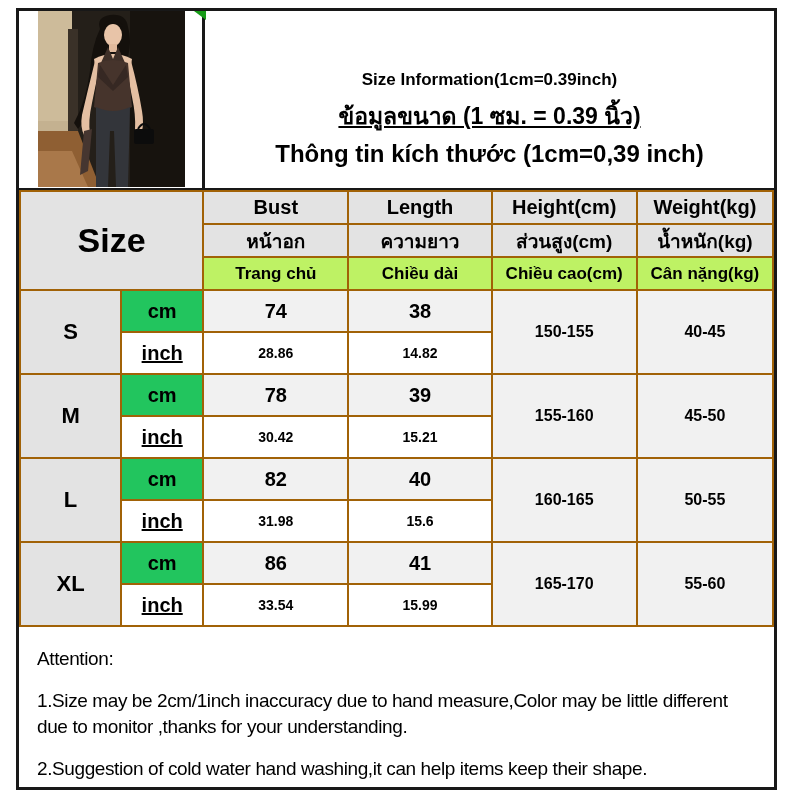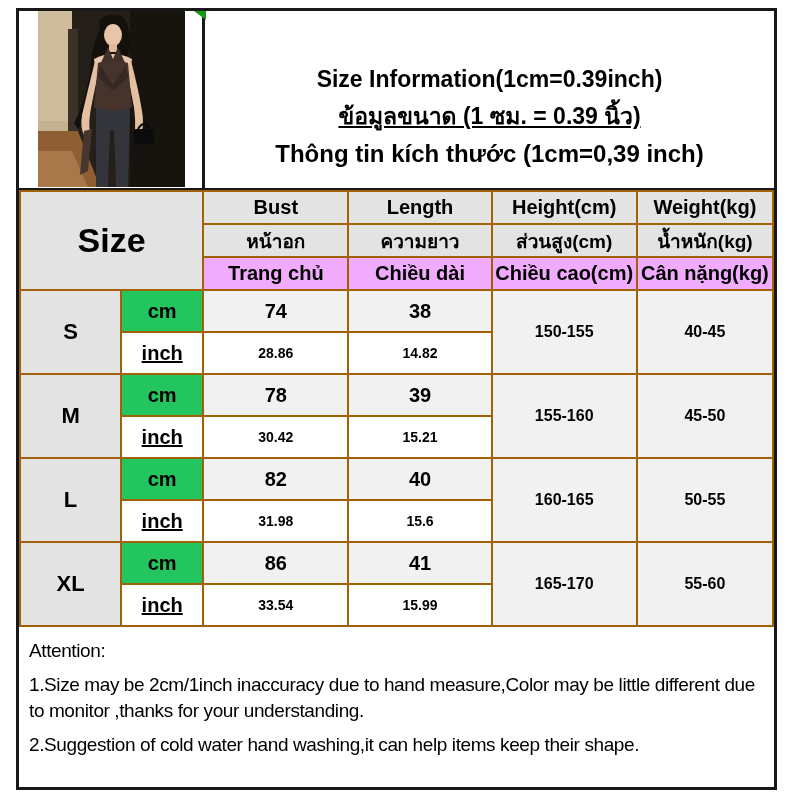--- a/index.html
+++ b/index.html
@@ -9,50 +9,50 @@
   #content-box {
     position: absolute; left: 16px; top: 8px; width: 761px; height: 782px;
     border: 3px solid #181818; background: #fff;
   }
 
   
   .top-section { display: flex; height: 179px; border-bottom: 2px solid #181818; position: relative; }
   .photo-cell { width: 186px; border-right: 3px solid #181818; background: #fff; position: relative; flex: none; }
   .photo-frame { position: absolute; left: 19px; top: 0; width: 147px; height: 176px; overflow: hidden; }
   .title-cell { flex: 1; display: flex; flex-direction: column; justify-content: center; align-items: center; padding-top: 14px; }
-  .title-en { font-size: 23px; font-weight: bold; color: #000; line-height: 37px; margin-top: 20px; }
+  .title-en { font-size: 17px; font-weight: bold; color: #000; line-height: 37px; margin-top: 20px; }
   .title-th { font-size: 23px; font-weight: bold; color: #000; line-height: 37px; text-decoration: underline; }
   .title-vi { font-size: 24px; font-weight: bold; color: #000; line-height: 37px; }
   .green-marker {
     position: absolute; left: 175px; top: 0; width: 0; height: 0;
     border-top: 9px solid #179b17; border-left: 12px solid transparent;
   }
 
   
   table.size-table { width: 100%; border-collapse: collapse; table-layout: fixed; }
   table.size-table td, table.size-table th {
     border: 2px solid #a16207; text-align: center; vertical-align: middle;
     color: #000; font-weight: bold; overflow: hidden; white-space: nowrap;
   }
   tr.hdr-row { height: 33px; }
   tr.body-row { height: 42px; }
   .hdr-en td, .hdr-en th { font-size: 20px; background: #e3e3e3; }
   .hdr-th td { font-size: 19px; background: #e3e3e3; }
-  .hdr-vi td { font-size: 20px; background: #f0abfc; }
+  .hdr-vi td { font-size: 17px; background: #bef264; }
   td.size-big { background: #e3e3e3; font-size: 34px; font-weight: bold; }
   td.size-letter { background: #e3e3e3; font-size: 22px; }
   td.unit-cm { background: #22c55e; font-size: 20px; }
   td.unit-inch { background: #ffffff; font-size: 20px; text-decoration: underline; }
   td.val-cm { background: #f1f1f1; font-size: 20px; }
   td.val-inch { background: #ffffff; font-size: 14px; }
   td.val-range { background: #f1f1f1; font-size: 16px; }
 
   
   .attention { padding: 3px 4px 0 2px; color: #000; font-size: 19px; letter-spacing: -0.4px; line-height: 26px; }
-  .attention p { margin: 8px; }
+  .attention p { margin: 16px; }
 </style>
 </head>
 <body>
 
 <div id="canvas">
   <div id="content-box">
 
     <div class="top-section">
       <div class="photo-cell">
         <div class="photo-frame">

